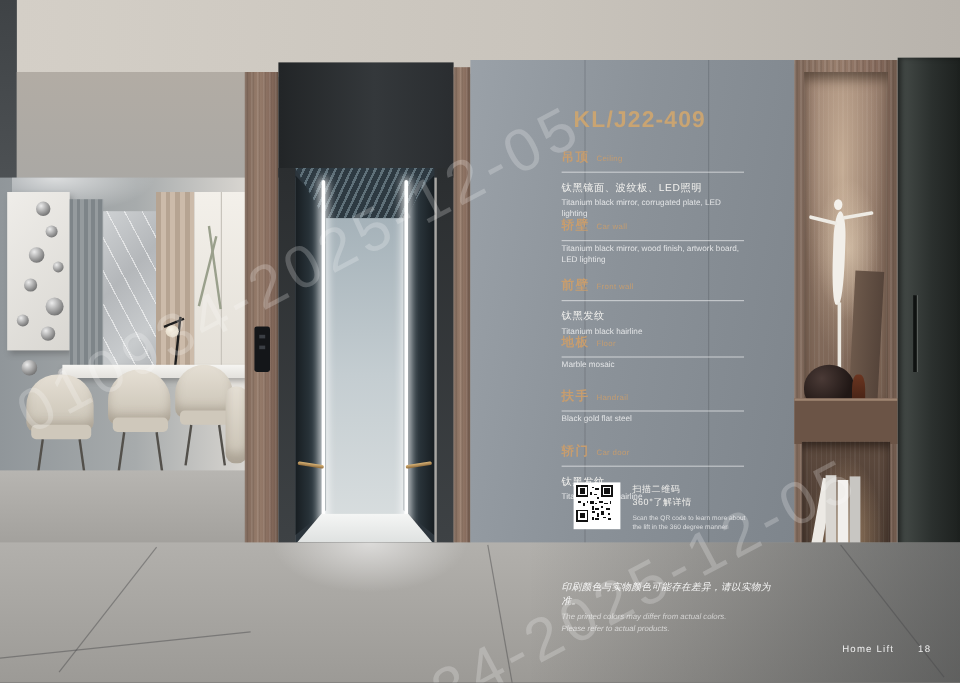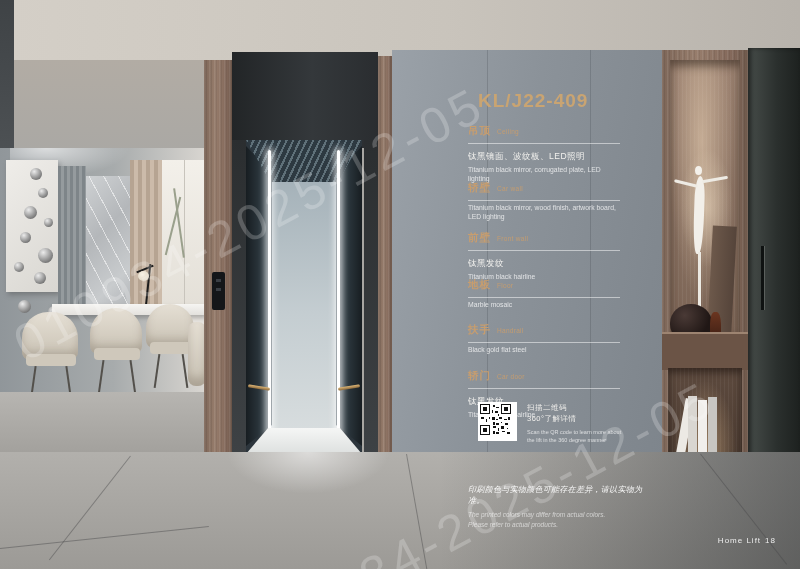--- a/index.html
+++ b/index.html
@@ -154,21 +154,21 @@
   .title-block{left:64px;top:78px;color:#fbfaf7;}
   .title-en{font-size:13px;letter-spacing:.5px;}
   .title-zh{font-size:21px;font-weight:bold;letter-spacing:6px;margin-top:10px;}
   .title-suffix{font-size:14px;font-weight:normal;opacity:.8;}
   .watermark{color:rgba(255,255,255,.22);font-size:50px;letter-spacing:5px;white-space:nowrap;
     transform-origin:0 50%;pointer-events:none;}
   .disclaimer{left:468px;top:484px;width:175px;font-style:italic;}
   .disc-zh{color:rgba(255,255,255,.92);font-size:8px;letter-spacing:.3px;}
   .disc-en{color:rgba(255,255,255,.6);font-size:6.5px;margin-top:4px;line-height:1.5;width:150px;}
   .footer{right:24px;top:536px;color:rgba(255,255,255,.88);font-size:8px;letter-spacing:1px;}
-  .footer .pg{margin-left:4px;}
+  .footer .pg{margin-left:20px;}
 </style>
 </head>
 <body>
 
 <div class="page">
 
   <div class="abs ceiling"></div>
   <div class="abs left-edge"></div>
   <div class="abs title-wall"></div>
 

